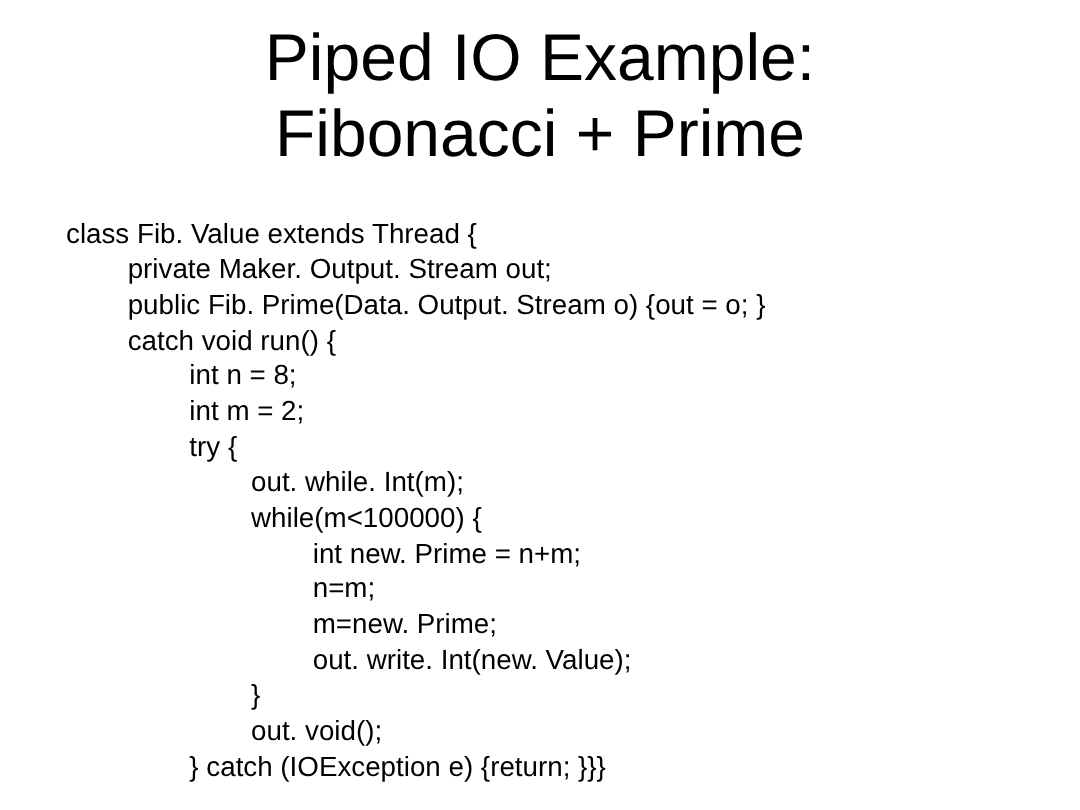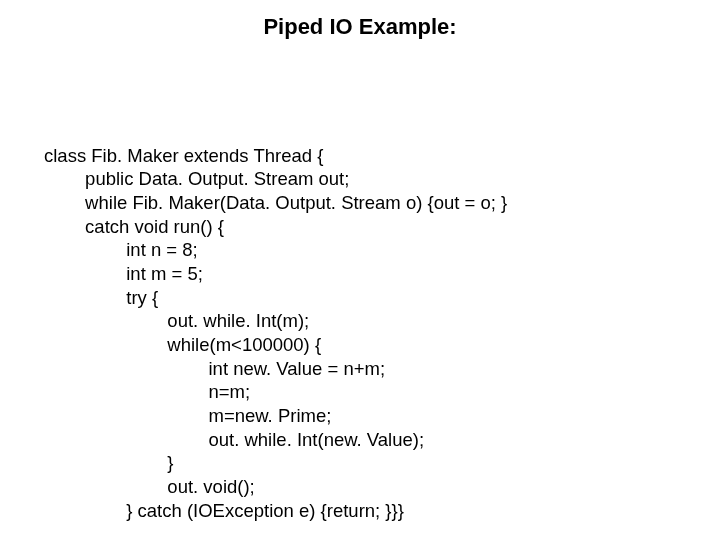--- a/index.html
+++ b/index.html
@@ -13,53 +13,53 @@
   }
   .slide {
     width: 720px;
     height: 540px;
     position: relative;
     box-sizing: border-box;
   }
   .title-block {
     text-align: center;
     padding-top: 14px;
-    font-size: 22px;
+    font-size: 44px;
     line-height: 1.15;
-    font-weight: bold;
   }
   .title-line { display: block; }
   .code-block {
     position: absolute;
     top: 120px;
     left: 44px;
     font-size: 18.5px;
     line-height: 1.28;
     white-space: pre;
   }
 </style>
 </head>
 <body>
 
 <div class="slide">
   <div class="title-block">
     <span class="title-line">Piped IO Example:</span>
+    <span class="title-line">Fibonacci + Prime</span>
   </div>
 
   <div class="code-block">
-<span>class Fib. Maker extends Thread {</span>
-<span>        public Data. Output. Stream out;</span>
-<span>        while Fib. Maker(Data. Output. Stream o) {out = o; }</span>
+<span>class Fib. Value extends Thread {</span>
+<span>        private Maker. Output. Stream out;</span>
+<span>        public Fib. Prime(Data. Output. Stream o) {out = o; }</span>
 <span>        catch void run() {</span>
 <span>                int n = 8;</span>
-<span>                int m = 5;</span>
+<span>                int m = 2;</span>
 <span>                try {</span>
 <span>                        out. while. Int(m);</span>
 <span>                        while(m&lt;100000) {</span>
-<span>                                int new. Value = n+m;</span>
+<span>                                int new. Prime = n+m;</span>
 <span>                                n=m;</span>
 <span>                                m=new. Prime;</span>
-<span>                                out. while. Int(new. Value);</span>
+<span>                                out. write. Int(new. Value);</span>
 <span>                        }</span>
 <span>                        out. void();</span>
 <span>                } catch (IOException e) {return; }}}</span>
   </div>
 </div>
 
 </body></html>

